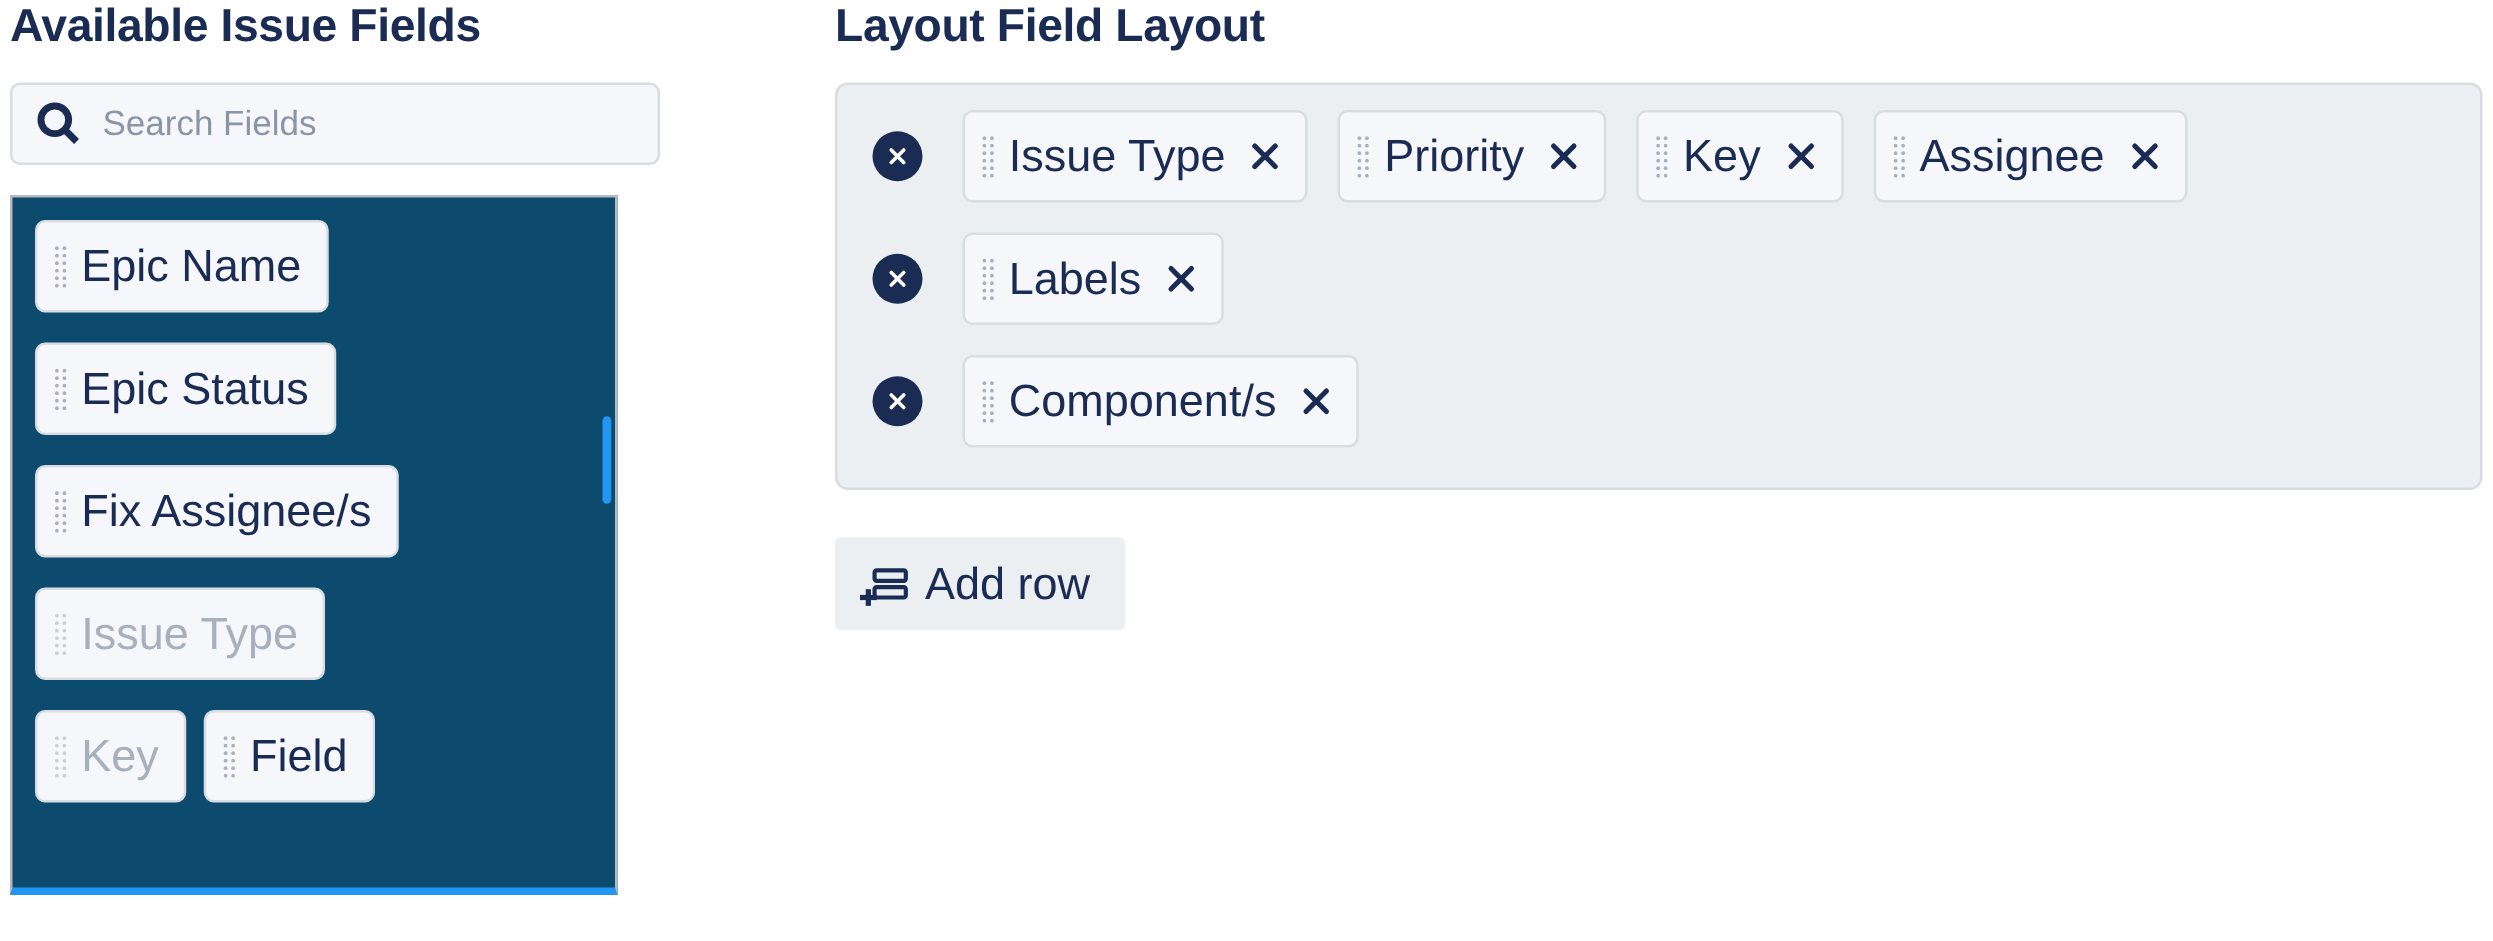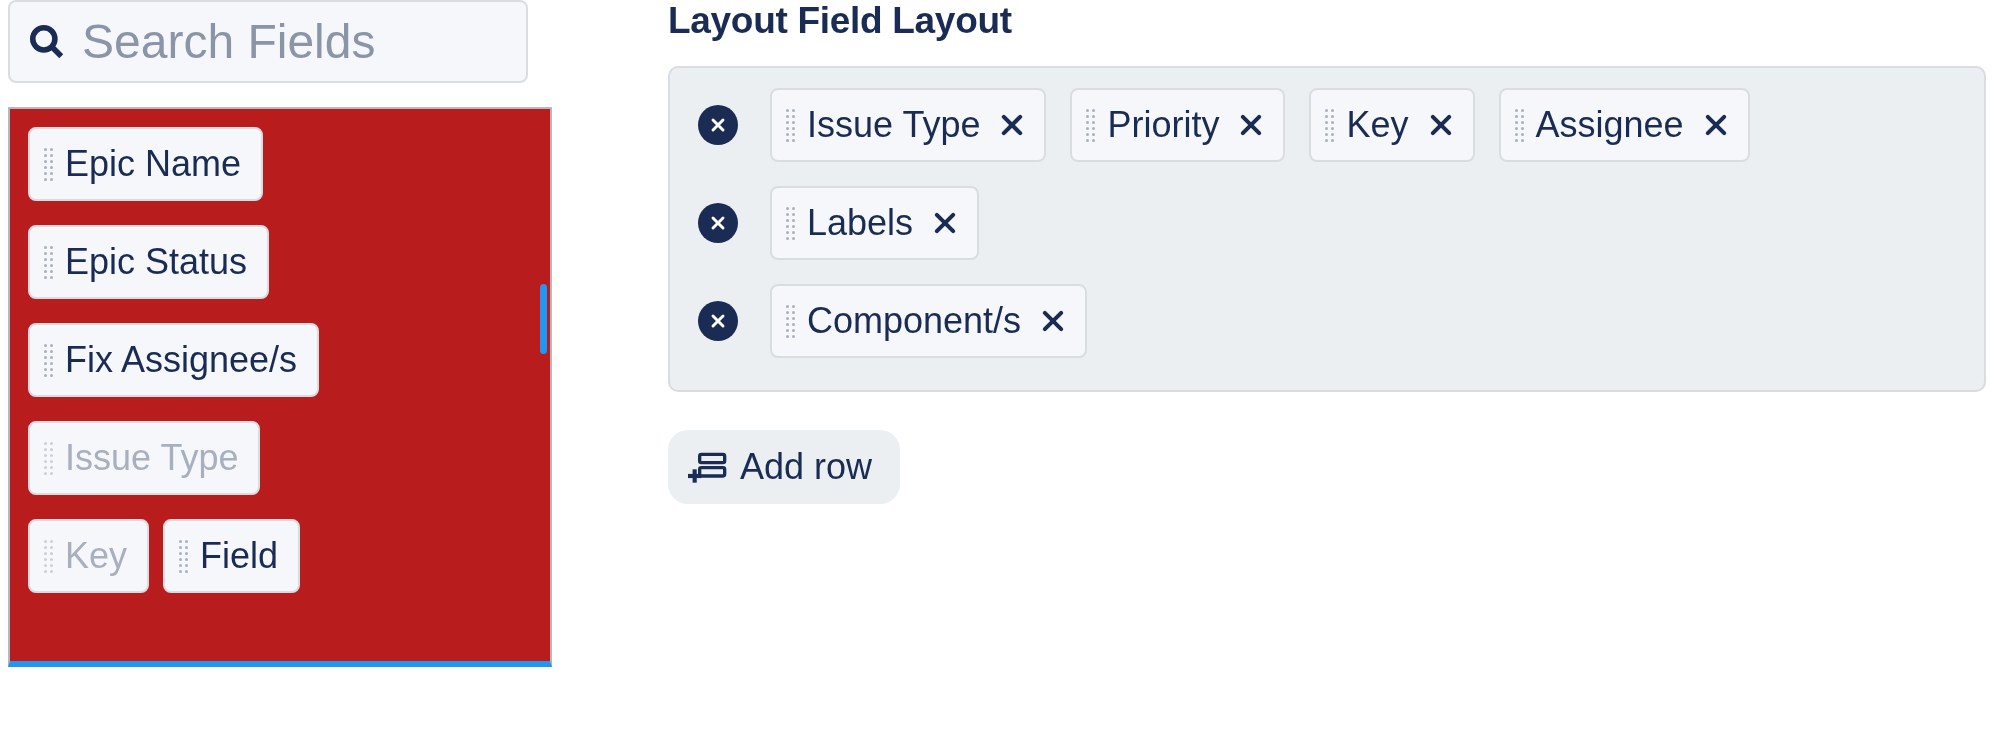--- a/index.html
+++ b/index.html
@@ -46,37 +46,37 @@
     }
     .search-icon-svg {
       width: 38px;
       height: 38px;
       flex-shrink: 0;
     }
     .search-input {
       border: none;
       background: transparent;
       outline: none;
-      font-size: 48px;
+      font-size: 28px;
       color: #1a2c54;
       margin-left: 16px;
       width: 100%;
     }
     .search-input::placeholder {
       color: #8b95a8;
     }
     .available-fields-list {
       border: 2px solid #b5b9be;
       border-bottom: 6px solid #2196f3;
-      background: #b91c1c;
+      background: #0c4a6e;
       padding: 18px 18px 0 18px;
       height: 560px;
       overflow: hidden;
       position: relative;
-      width: 544px;
+      width: 486px;
     }
     .scroll-indicator {
       position: absolute;
       right: 3px;
       top: 175px;
       width: 7px;
       height: 70px;
       background: #2196f3;
       border-radius: 4px;
     }
@@ -160,41 +160,42 @@
       cursor: pointer;
       display: flex;
       align-items: center;
     }
     .chip-close svg {
       width: 28px;
       height: 28px;
     }
     .add-row-btn {
       display: inline-flex;
-      align-items: flex-start;
+      align-items: flex-end;
       background: #eceff1;
       border: none;
-      border-radius: 20px;
+      border-radius: 4px;
       padding: 16px 28px 16px 20px;
       font-size: 36px;
       color: #1a2c54;
       cursor: pointer;
     }
     .add-row-icon {
       margin-right: 12px;
       display: flex;
       align-items: center;
     }
     .add-row-icon svg { width: 40px; height: 40px; }
   </style>
 </head>
 <body>
 
 <div class="container">
   <div class="left-panel">
+    <h2 class="section-title">Available Issue Fields</h2>
     <div class="search-box">
       <svg class="search-icon-svg" viewBox="0 0 24 24" fill="none" stroke="#1a2c54" stroke-width="3.5">
         <circle cx="10" cy="10" r="7"></circle>
         <line x1="21" y1="21" x2="15.5" y2="15.5"></line>
       </svg>
       <input type="text" class="search-input" placeholder="Search Fields" style="">
     </div>
     <div class="available-fields-list">
       <div class="scroll-indicator"></div>
       <div id="avail-fields"><span class="field-chip">

